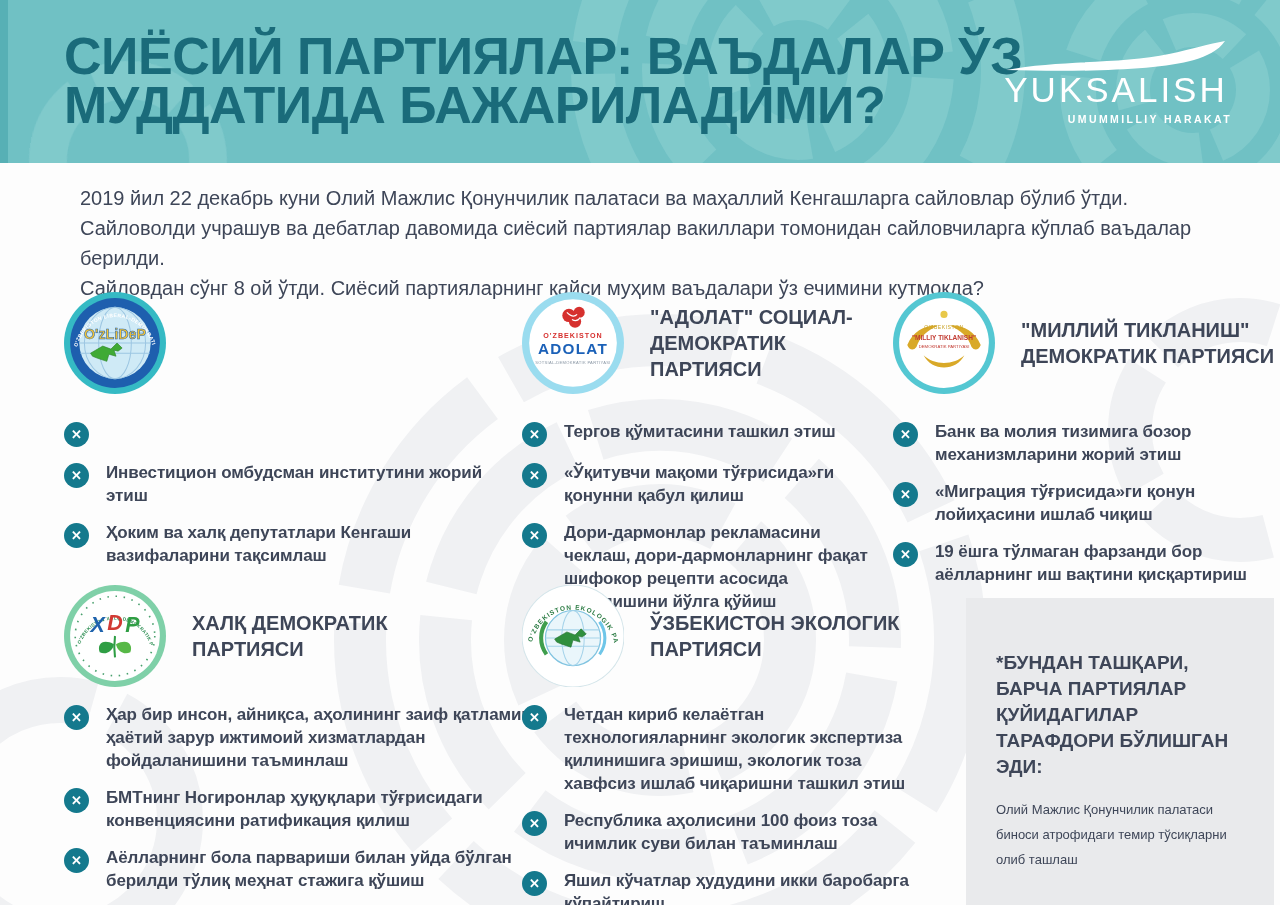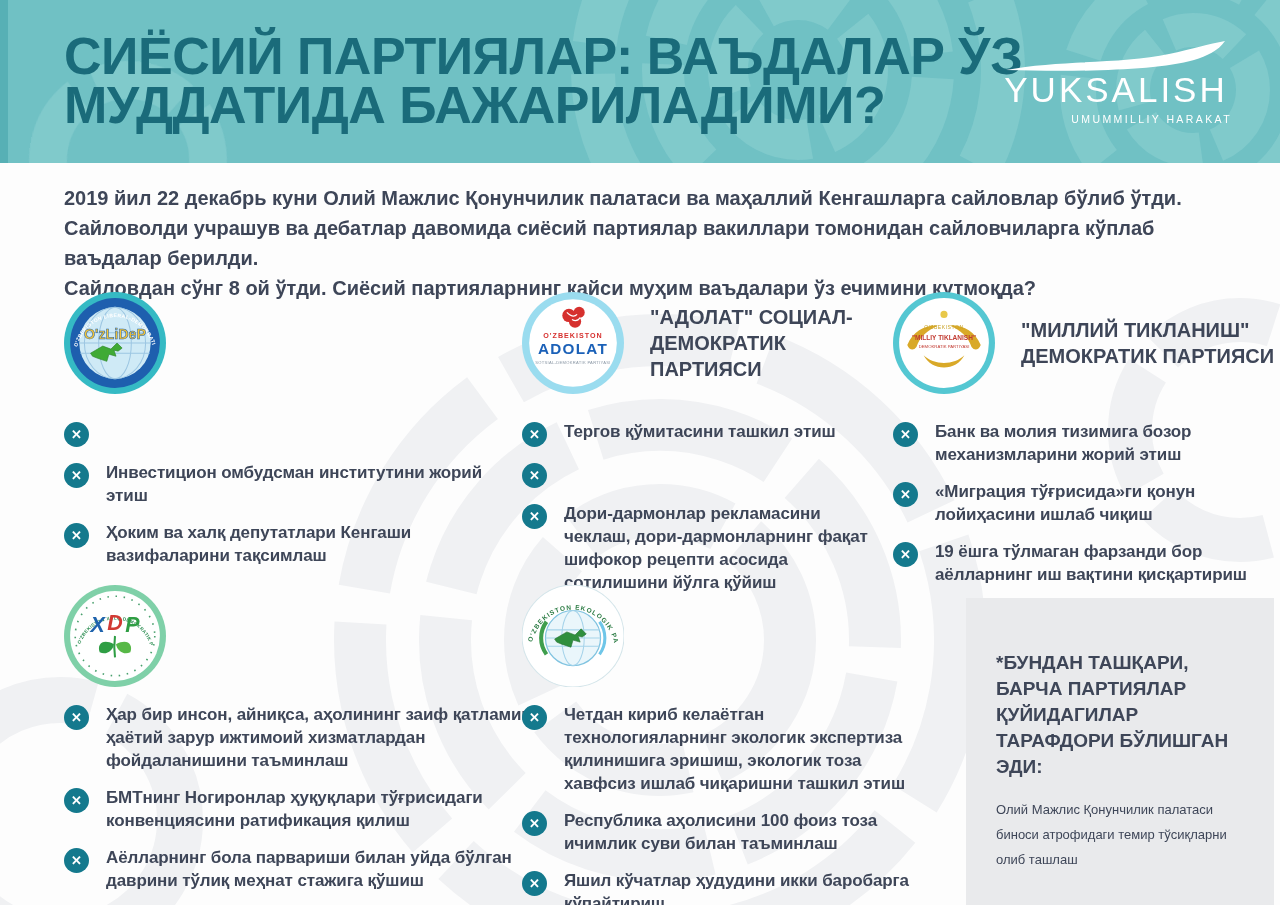--- a/index.html
+++ b/index.html
@@ -11,25 +11,25 @@
   body{font-family:"Liberation Sans",sans-serif;background:#fff;position:relative;overflow:hidden}
   .canvas{position:absolute;inset:0;width:1280px;height:905px;background:#fdfdfd}
 
   
   .header{position:absolute;left:0;top:0;width:1280px;height:163px;background:var(--header-bg);overflow:hidden;border-left:8px solid var(--header-accent)}
   .header-pattern{position:absolute;inset:0;pointer-events:none}
   .page-title{position:absolute;left:56px;top:32px;width:990px;font-size:52px;line-height:49px;font-weight:700;color:var(--title);letter-spacing:-.5px;text-transform:uppercase}
   .brand{position:absolute;right:44px;top:40px;width:240px;text-align:center;color:#fff}
   .brand svg{display:block;margin:0 auto -4px}
   .brand-name{font-size:35px;font-weight:400;letter-spacing:3px;color:#fff}
-  .brand-tagline{font-size:10.5px;font-weight:400;letter-spacing:2.4px;text-align:right;margin-top:3px;padding-right:4px}
+  .brand-tagline{font-size:10.5px;font-weight:700;letter-spacing:2.4px;text-align:right;margin-top:3px;padding-right:4px}
 
   
   .body-pattern{position:absolute;inset:0;pointer-events:none}
-  .intro{position:absolute;left:64px;top:183px;width:1150px;font-size:20px;font-weight:700;line-height:30px;color:var(--text);z-index:2}
+  .intro{position:absolute;left:80px;top:183px;width:1150px;font-size:20px;font-weight:400;line-height:30px;color:var(--text);z-index:2}
 
   .party{position:absolute;z-index:2}
   .party-head{display:flex;align-items:center;gap:26px;height:102px}
   .party-logo{flex:0 0 102px;width:102px;height:102px}
   .party-name{font-size:20px;line-height:26px;font-weight:700;color:var(--text);text-transform:uppercase}
   .promises{list-style:none;margin-top:26px}
   .row2 .promises{margin-top:16px}
   .promise{display:flex;gap:17px;margin-bottom:14px;align-items:flex-start}
   .x-icon{flex:0 0 25px;width:25px;height:25px;border-radius:50%;background:var(--bullet);color:#fff;font-size:13px;font-weight:700;display:flex;align-items:center;justify-content:center;margin-top:2px;line-height:1}
   .promise-text{font-size:17px;font-weight:700;line-height:23px;color:var(--text);letter-spacing:-.1px}
@@ -136,20 +136,21 @@
       </div>
       <h2 class="party-name" style="max-width:215px">"АДОЛАТ" СОЦИАЛ-ДЕМОКРАТИК ПАРТИЯСИ</h2>
     </div>
     <ul class="promises" style="width:370px">
       <li class="promise">
           <span class="x-icon">✕</span>
           <span class="promise-text">Тергов қўмитасини ташкил этиш</span>
         </li>
       <li class="promise">
           <span class="x-icon">✕</span>
+          <span class="promise-text" style="max-width:325px">«Ўқитувчи мақоми тўғрисида»ги қонунни қабул қилиш</span>
         </li>
       <li class="promise">
           <span class="x-icon">✕</span>
           <span class="promise-text" style="max-width:325px">Дори-дармонлар рекламасини чеклаш, дори-дармонларнинг фақат шифокор рецепти асосида сотилишини йўлга қўйиш</span>
         </li>
     </ul>
   </section>
 
   <section class="party row1" style="left:893px;top:292px;width:390px">
     <div class="party-head">
@@ -202,33 +203,34 @@
           <text x="33" y="46" text-anchor="middle" font-size="21" font-weight="bold" font-style="italic" fill="#1f63ad">X</text>
           <text x="50" y="44" text-anchor="middle" font-size="21" font-weight="bold" font-style="italic" fill="#d23a34">D</text>
           <text x="67" y="46" text-anchor="middle" font-size="21" font-weight="bold" font-style="italic" fill="#2f9e44">P</text>
           <g>
             <path d="M50 50 C 49 58, 49 64, 50 71" stroke="#2f9e44" stroke-width="2" fill="none"></path>
             <path d="M49 58 C 38 52, 32 58, 35 66 C 42 69, 48 64, 49 58 Z" fill="#2f9e44"></path>
             <path d="M51 58 C 62 52, 68 58, 65 66 C 58 69, 52 64, 51 58 Z" fill="#57b847"></path>
           </g>
         </svg>
       </div>
+      <h2 class="party-name" style="max-width:235px">ХАЛҚ ДЕМОКРАТИК ПАРТИЯСИ</h2>
     </div>
     <ul class="promises" style="width:480px">
       <li class="promise">
           <span class="x-icon">✕</span>
           <span class="promise-text" style="max-width:437px">Ҳар бир инсон, айниқса, аҳолининг заиф қатламига ҳаётий зарур ижтимоий хизматлардан фойдаланишини таъминлаш</span>
         </li>
       <li class="promise">
           <span class="x-icon">✕</span>
           <span class="promise-text" style="max-width:437px">БМТнинг Ногиронлар ҳуқуқлари тўғрисидаги конвенциясини ратификация қилиш</span>
         </li>
       <li class="promise">
           <span class="x-icon">✕</span>
-          <span class="promise-text" style="max-width:437px">Аёлларнинг бола парвариши билан уйда бўлган даврини тўлиқ меҳнат стажига қўшиш</span>
+          <span class="promise-text" style="max-width:437px">Аёлларнинг бола парвариши билан уйда бўлган берилди тўлиқ меҳнат стажига қўшиш</span>
         </li>
     </ul>
   </section>
 
   <section class="party row2" style="left:522px;top:585px;width:440px">
     <div class="party-head">
       <div class="party-logo">
         <svg width="102" height="102" viewBox="0 0 100 100">
           <circle cx="50" cy="50" r="50" fill="#ffffff" stroke="#d4e5ea" stroke-width="1"></circle>
           <defs>
@@ -240,20 +242,21 @@
           <circle cx="50" cy="52" r="27" fill="#eaf6fb" stroke="#7fc3e0" stroke-width="1.2"></circle>
           <g fill="none" stroke="#a5d3ea" stroke-width="1">
             <ellipse cx="50" cy="52" rx="11" ry="27"></ellipse>
             <path d="M24 44 H76 M23 52 H77 M24 60 H76"></path>
           </g>
           <path d="M24 68 A 27 27 0 0 1 24 36" fill="none" stroke="#3f9e4d" stroke-width="4"></path>
           <path d="M76 36 A 27 27 0 0 1 76 68" fill="none" stroke="#6fc6e8" stroke-width="3"></path>
           <path d="M32 53 L44 46 L52 49 L58 43 L63 48 L59 51 L55 50 L57 56 L50 54 L48 61 L39 58 L34 56 Z" fill="#2f8f3e" stroke="#27712f" stroke-width="0.6"></path>
         </svg>
       </div>
+      <h2 class="party-name" style="max-width:330px">ЎЗБЕКИСТОН ЭКОЛОГИК ПАРТИЯСИ</h2>
     </div>
     <ul class="promises" style="width:440px">
       <li class="promise">
           <span class="x-icon">✕</span>
           <span class="promise-text" style="max-width:360px">Четдан кириб келаётган технологияларнинг экологик экспертиза қилинишига эришиш, экологик тоза хавфсиз ишлаб чиқаришни ташкил этиш</span>
         </li>
       <li class="promise">
           <span class="x-icon">✕</span>
           <span class="promise-text" style="max-width:375px">Республика аҳолисини 100 фоиз тоза ичимлик суви билан таъминлаш</span>
         </li>

